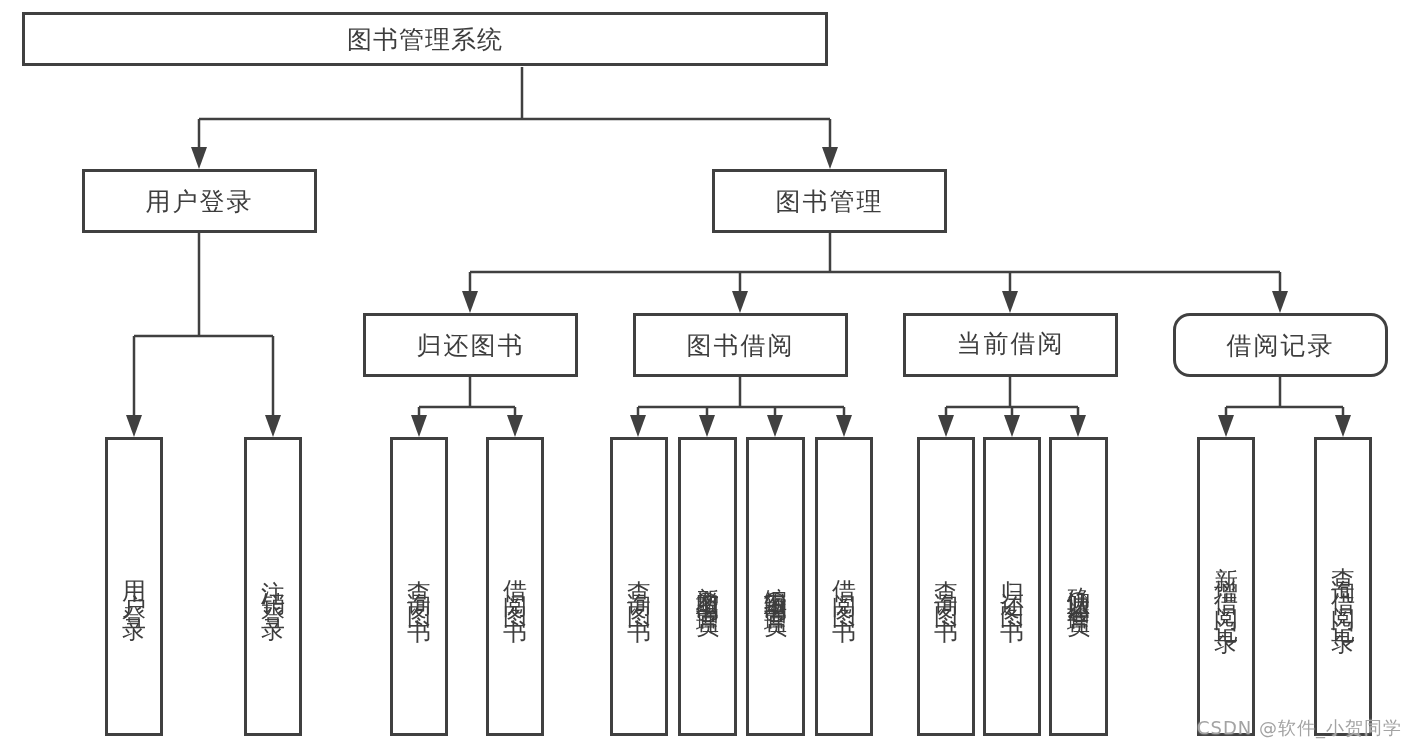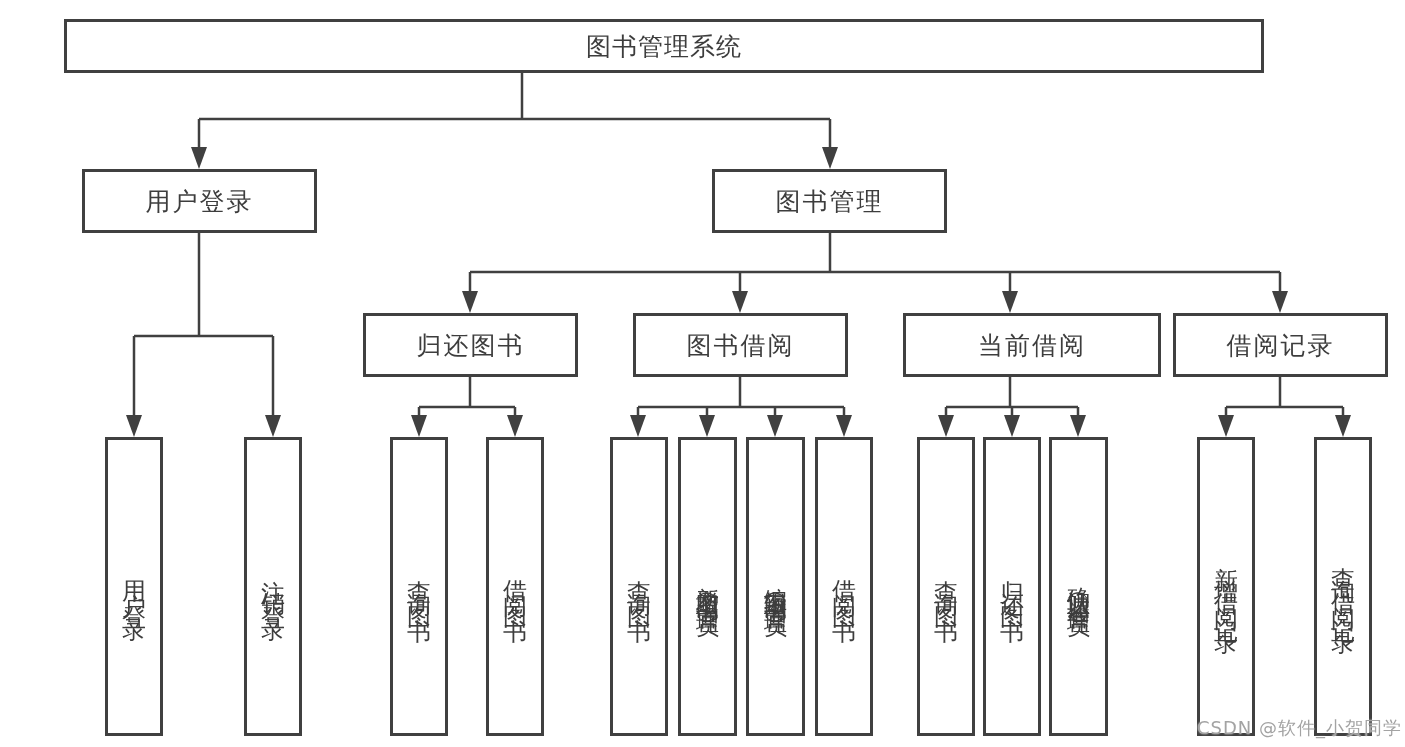--- a/index.html
+++ b/index.html
@@ -111,29 +111,29 @@
 
     <g>
       <path d="M1280 377 V407 M1226 407 H1343"></path>
       <path d="M1226 407 V416"></path>
       <polygon points="1218,415 1234,415 1226,437" fill="#404040" stroke="none"></polygon>
       <path d="M1343 407 V416"></path>
       <polygon points="1335,415 1351,415 1343,437" fill="#404040" stroke="none"></polygon>
     </g>
   </svg>
 
-  <div class="node h-node root-node" style="left:22px; top:19px; width:1200px; height:54px;margin-left:42px;">图书管理系统</div>
+  <div class="node h-node root-node" style="left:22px; top:12px; width:806px; height:54px;">图书管理系统</div>
 
   <div class="node h-node" style="left:82px; top:169px; width:235px; height:64px;">用户登录</div>
   <div class="node h-node" style="left:712px; top:169px; width:235px; height:64px;">图书管理</div>
 
   <div class="node h-node" style="left:363px; top:313px; width:215px; height:64px;">归还图书</div>
   <div class="node h-node" style="left:633px; top:313px; width:215px; height:64px;text-align:center;">图书借阅</div>
-  <div class="node h-node" style="left:903px; top:313px; width:258px; height:64px;">当前借阅</div>
-  <div class="node h-node" style="left:1173px; top:313px; width:215px; height:64px;">借阅记录</div>
+  <div class="node h-node" style="left:903px; top:313px; width:215px; height:64px;font-family:Liberation Mono, monospace;">当前借阅</div>
+  <div class="node h-node" style="left:1173px; top:313px; width:215px; height:64px;border-radius:17px;">借阅记录</div>
 
   <div class="node leaf" style="left:105px; top:437px; width:58px; height:299px;">用户登录</div>
   <div class="node leaf" style="left:244px; top:437px; width:58px; height:299px;">注销登录</div>
 
   <div class="node leaf" style="left:390px; top:437px; width:58px; height:299px;">查询图书</div>
   <div class="node leaf" style="left:486px; top:437px; width:58px; height:299px;">借阅图书</div>
 
   <div class="node leaf" style="left:610px; top:437px; width:58px; height:299px;">查询图书</div>
   <div class="node leaf long" style="left:678px; top:437px; width:59px; height:299px;">新增图书（管理员）</div>
   <div class="node leaf long" style="left:746px; top:437px; width:59px; height:299px;">编辑图书（管理员）</div>

